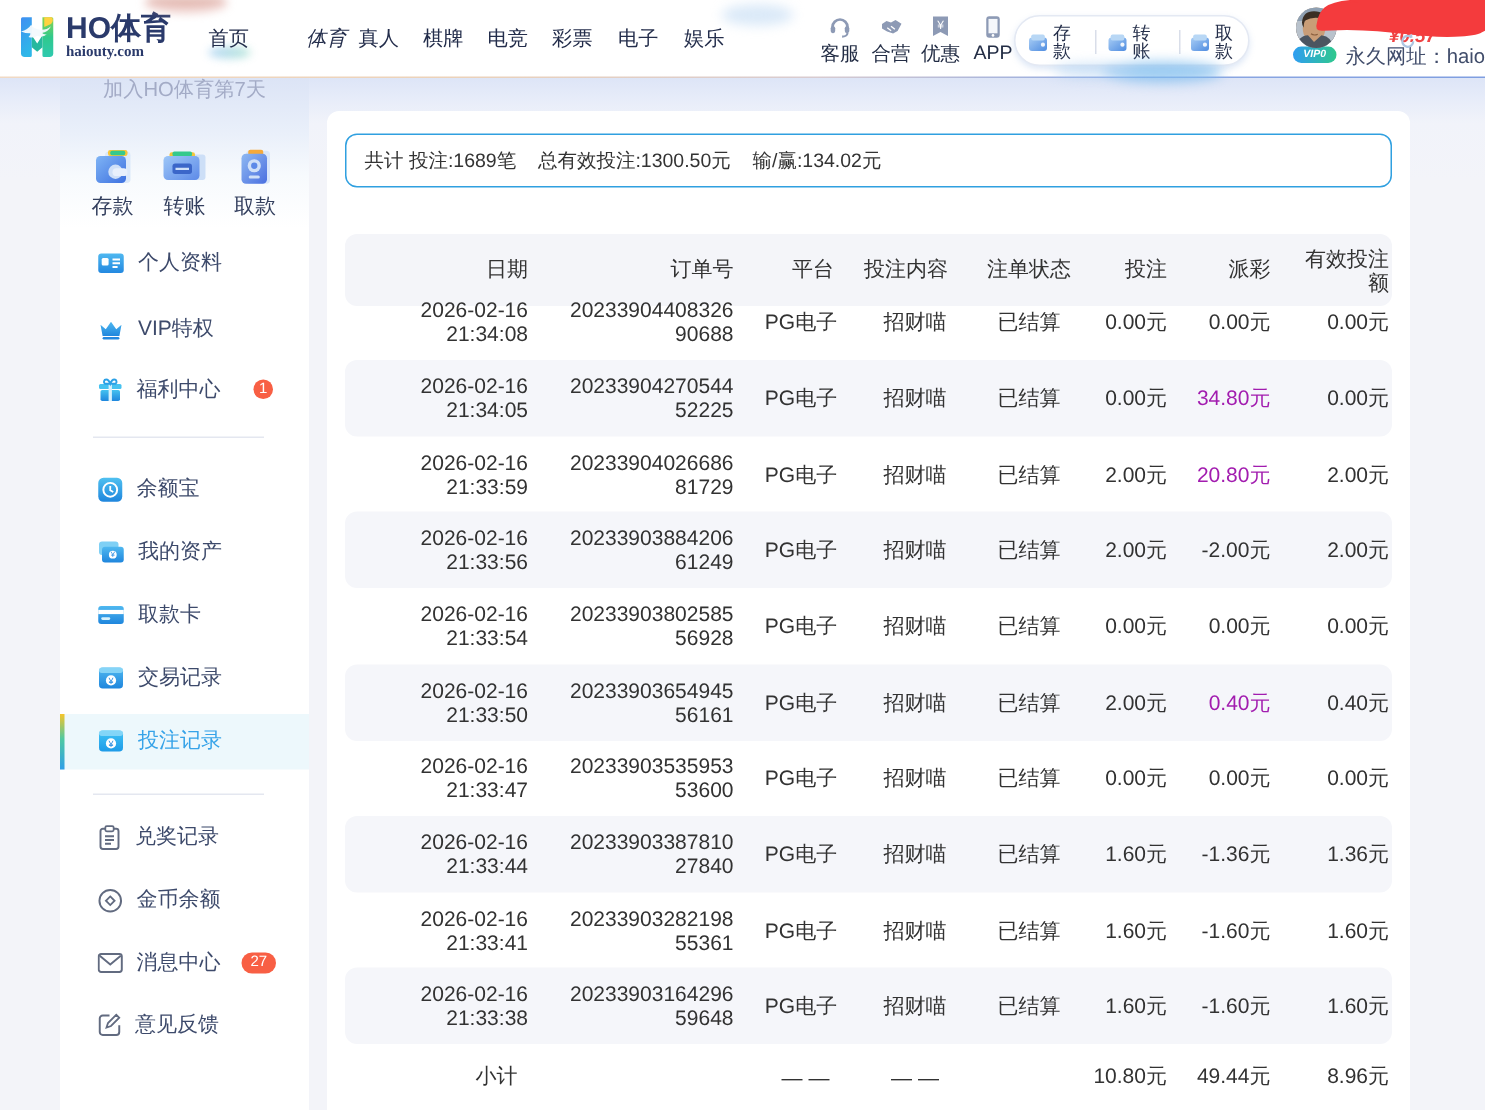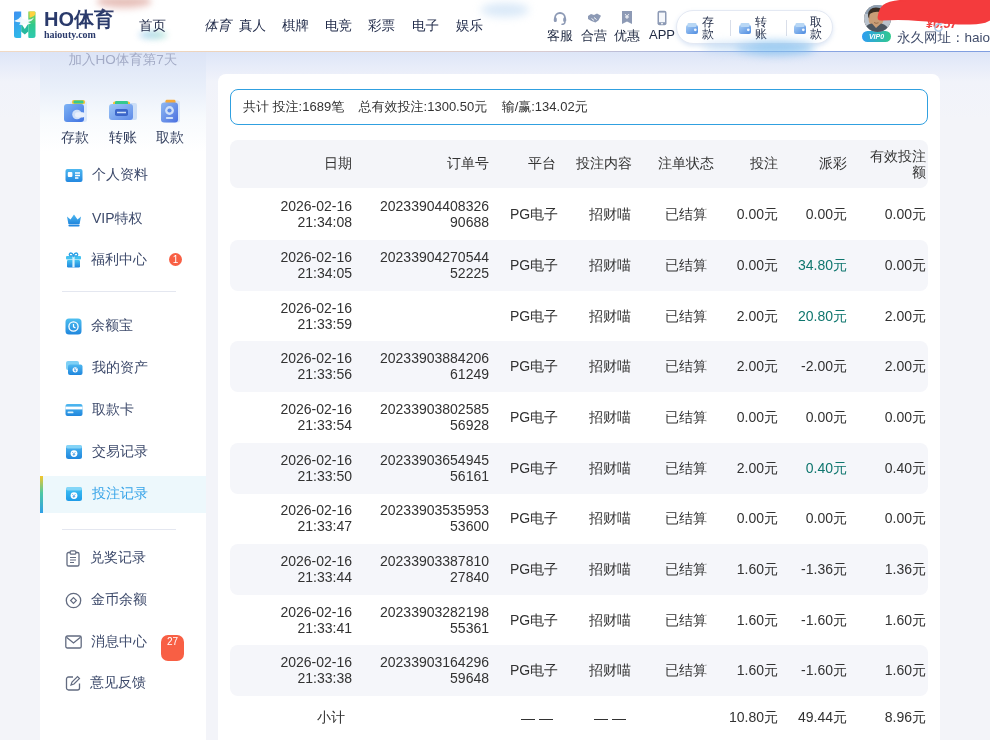--- a/index.html
+++ b/index.html
@@ -50,38 +50,38 @@
   background:linear-gradient(180deg,#f5c52b 0%,#4fc9a2 45%,#2f9fe8 100%); }
 .badge { position:absolute; background:#f85f44; color:#fff; border-radius:8px; font-size:10px;
   text-align:center; line-height:13px; }
 
 
 #panel { position:absolute; left:218px; top:74px; width:722px; height:666px; background:#fff;
   border-radius:8px 8px 0 0; }
 #sumbox { position:absolute; left:230px; top:89px; width:698px; height:36px;
   border:1px solid #30a0e0; border-radius:8px; background:#fff; }
 #sumtxt { position:absolute; left:243px; top:98px; font-size:13px; color:#333; }
-#thead { position:absolute; left:230px; top:140px; width:698px; height:48px;
+#thead { position:absolute; left:230px; top:156px; width:698px; height:48px;
   background:#f4f5f9; border-radius:8px; }
 .trow { position:absolute; left:230px; width:698px; height:51px; }
 .stripe { background:#f5f6fa; border-radius:8px; }
 .cell { position:absolute; top:0; height:100%; display:flex; flex-direction:column;
   justify-content:center; font-size:14px; color:#323232; }
 .rt { align-items:flex-end; text-align:right; }
 .ct { align-items:center; text-align:center; }
 .c1 { left:0; width:122px; }
 .c2 { left:132px; width:127px; }
 .c3 { left:269px; width:76px; }
 .c4 { left:345px; width:70px; }
 .c5 { left:415px; width:82px; }
 .c6 { left:497px; width:51px; }
 .c7 { left:558px; width:59px; }
 .c8 { left:627px; width:69px; }
 .two { line-height:15.3px; }
-.pink { color:#0f766e; }
+.pink { color:#a21caf; }
 .hcell { font-size:14px; color:#333; }
 </style>
 </head>
 <body>
 
 <div id="side"></div>
 <div class="wal" style="left:51px;">
     <svg width="32" height="27" viewBox="0 0 32 27">
       <defs>
         <linearGradient id="w1" x1="0" y1="0" x2="1" y2="1">
@@ -274,21 +274,21 @@
         </linearGradient>
       </defs>
       <rect x="1" y="1" width="16" height="14" rx="2.5" fill="url(#mi7a)"></rect>
       <rect x="1" y="1" width="16" height="3.6" rx="1.8" fill="#8fd9f8" opacity="0.85"></rect>
       <circle cx="9" cy="9.6" r="3.4" fill="#fff"></circle>
       <text x="9" y="11.8" font-size="6" fill="#1f86dd" text-anchor="middle" font-family="Liberation Sans">¥</text>
     </svg>
     <div class="mt" style="color:#36a3e8;">投注记录</div>
   </div>
 <div class="badge" style="left:169px;top:253px;width:13px;height:13px;border-radius:50%;">1</div>
-<div class="badge" style="left:161px;top:635px;width:23px;height:26px;line-height:14px;border-radius:7px;">27</div>
+<div class="badge" style="left:161px;top:635px;width:23px;height:14px;line-height:14px;border-radius:7px;">27</div>
 
 <div id="joined">加入HO体育第7天</div>
 
 <div id="panel"></div>
 <div id="sumbox"></div>
 <div id="sumtxt">共计 投注:1689笔&nbsp;&nbsp;&nbsp; 总有效投注:1300.50元&nbsp;&nbsp;&nbsp; 输/赢:134.02元</div>
 
 <div id="thead">
   <div class="cell rt c1 hcell">日期</div>
   <div class="cell rt c2 hcell">订单号</div>
@@ -315,20 +315,21 @@
   <div class="cell rt c2 two">20233904270544<br>52225</div>
   <div class="cell ct c3" style="transform:translateX(-3px);">PG电子</div>
   <div class="cell ct c4">招财喵</div>
   <div class="cell ct c5">已结算</div>
   <div class="cell rt c6">0.00元</div>
   <div class="cell rt c7 pink">34.80元</div>
   <div class="cell rt c8">0.00元</div>
 </div>
 <div class="trow" style="top:291px;">
   <div class="cell rt c1 two">2026-02-16<br>21:33:59</div>
+  <div class="cell rt c2 two">20233904026686<br>81729</div>
   <div class="cell ct c3" style="transform:translateX(-3px);">PG电子</div>
   <div class="cell ct c4">招财喵</div>
   <div class="cell ct c5">已结算</div>
   <div class="cell rt c6">2.00元</div>
   <div class="cell rt c7 pink">20.80元</div>
   <div class="cell rt c8">2.00元</div>
 </div>
 <div class="trow stripe" style="top:341px;">
   <div class="cell rt c1 two">2026-02-16<br>21:33:56</div>
   <div class="cell rt c2 two">20233903884206<br>61249</div>

